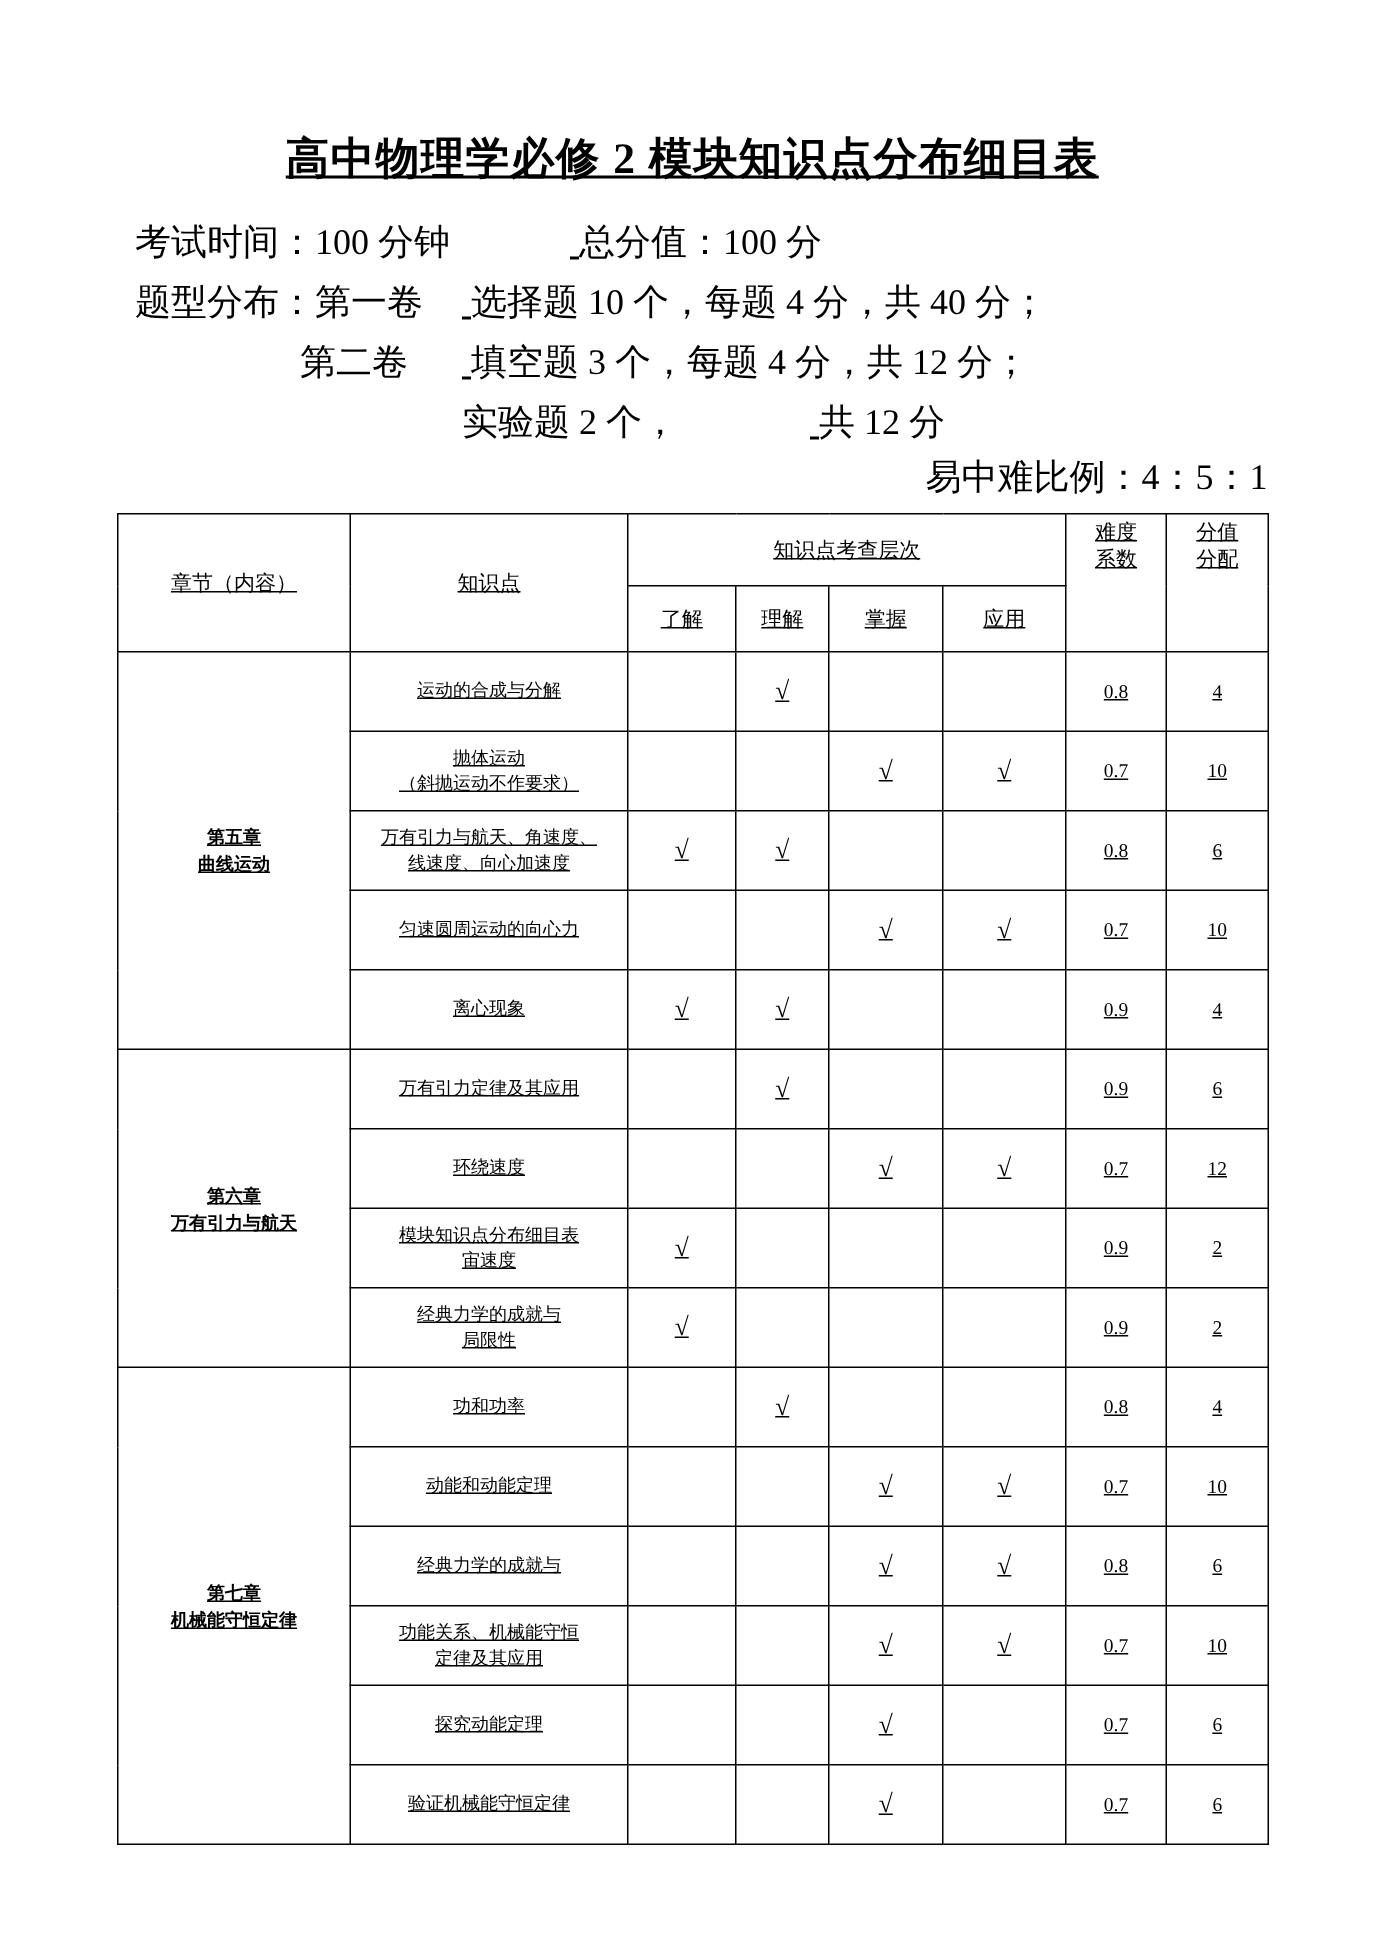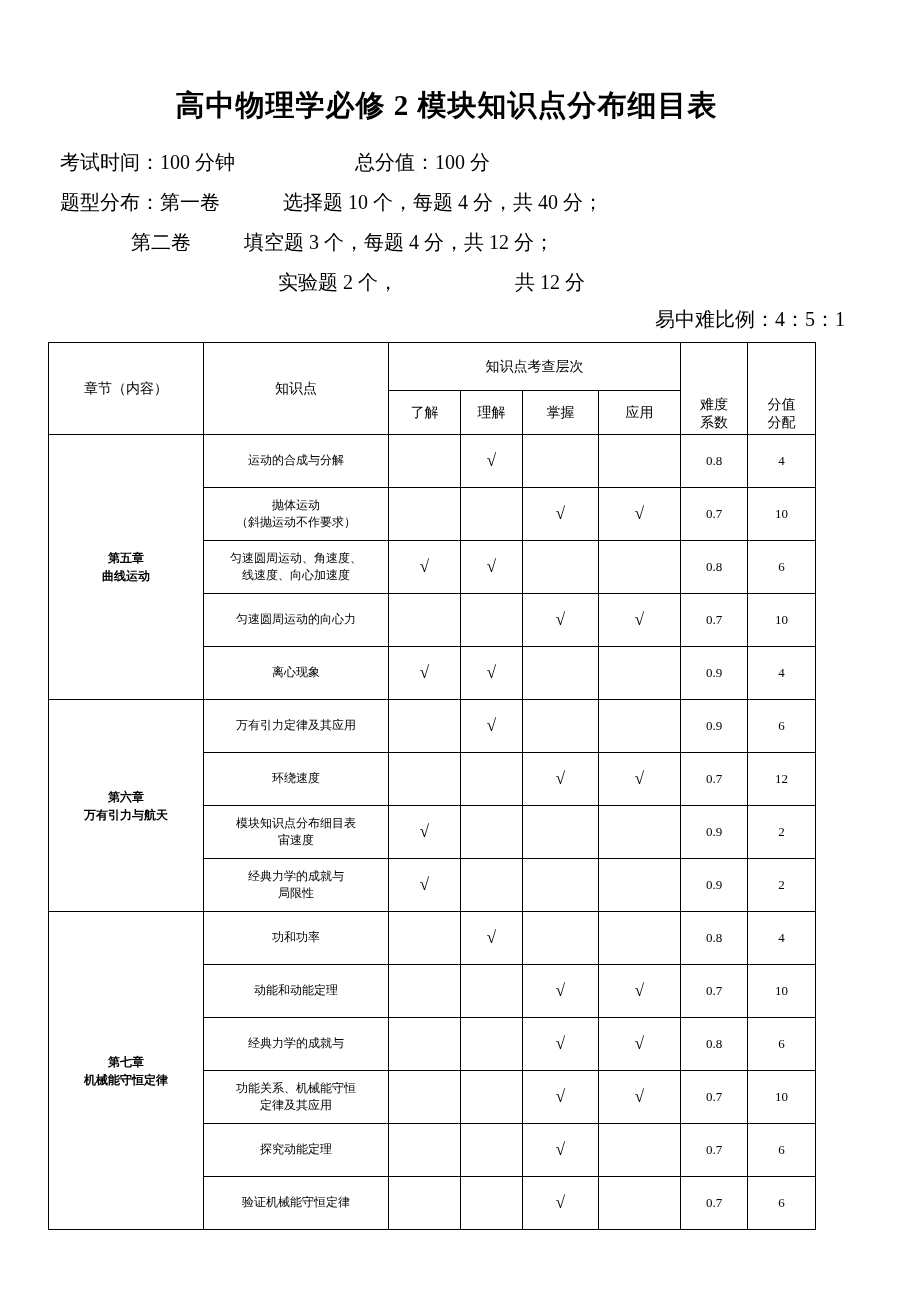--- a/index.html
+++ b/index.html
@@ -2,34 +2,34 @@
 <html><head>
 <meta charset="utf-8">
 <style>
   html,body{margin:0;padding:0;background:#fff;}
   body{
     width:920px;height:1302px;
     font-family:"Liberation Serif","DejaVu Serif",serif;
     color:#000;
     -webkit-font-smoothing:antialiased;
   }
-  .page{padding:86px 75px 0 48px;box-sizing:border-box;}
+  .page{padding:86px 75px 0 78px;box-sizing:border-box;text-decoration:underline;}
   .title{
     margin:0 0 16px 0;
     text-align:center;
     font-size:29px;
     font-weight:bold;
     letter-spacing:1px;
   }
-  .info{margin-left:12px;font-size:20px;}
+  .info{margin-left:12px;font-size:24px;}
   .iline{height:40px;line-height:40px;white-space:nowrap;}
   .iline span{display:inline-block;vertical-align:top;}
   .w290{width:290px;}
   .w218{width:218px;}
-  .ind110{margin-left:71px;width:108px;}
+  .ind110{margin-left:110px;width:108px;}
   .ind218{margin-left:218px;width:232px;}
   .ratio-line{height:34px;line-height:34px;text-align:right;}
   table.grid{
     border-collapse:collapse;
     table-layout:fixed;
     width:767px;
     margin-top:6px;
   }
   table.grid th,table.grid td{
     border:1px solid #000;
@@ -52,21 +52,21 @@
     font-size:12px;
     line-height:1.45;
     white-space:pre-line;
   }
   td.chk{font-size:17px;}
   td.num{font-size:13px;}
   th.two{padding:0;}
   th.two .stack{
     display:flex;
     flex-direction:column;
-    justify-content:flex-end;
+    justify-content:flex-start;
     height:86px;
   }
 </style>
 </head>
 <body>
 
 <div class="page">
 
   <h1 class="title">高中物理学必修 2 模块知识点分布细目表</h1>
 
@@ -143,21 +143,21 @@
         <td class="topic">抛体运动
 （斜抛运动不作要求）</td>
         <td class="chk"></td>
         <td class="chk"></td>
         <td class="chk">√</td>
         <td class="chk">√</td>
         <td class="num">0.7</td>
         <td class="num">10</td>
       </tr>
       <tr class="r">
-        <td class="topic">匀速圆周运动、角速度、
+        <td class="topic">万有引力与航天、角速度、
 线速度、向心加速度</td>
         <td class="chk">√</td>
         <td class="chk">√</td>
         <td class="chk"></td>
         <td class="chk"></td>
         <td class="num">0.8</td>
         <td class="num">6</td>
       </tr>
       <tr class="r">
         <td class="topic">匀速圆周运动的向心力</td>

